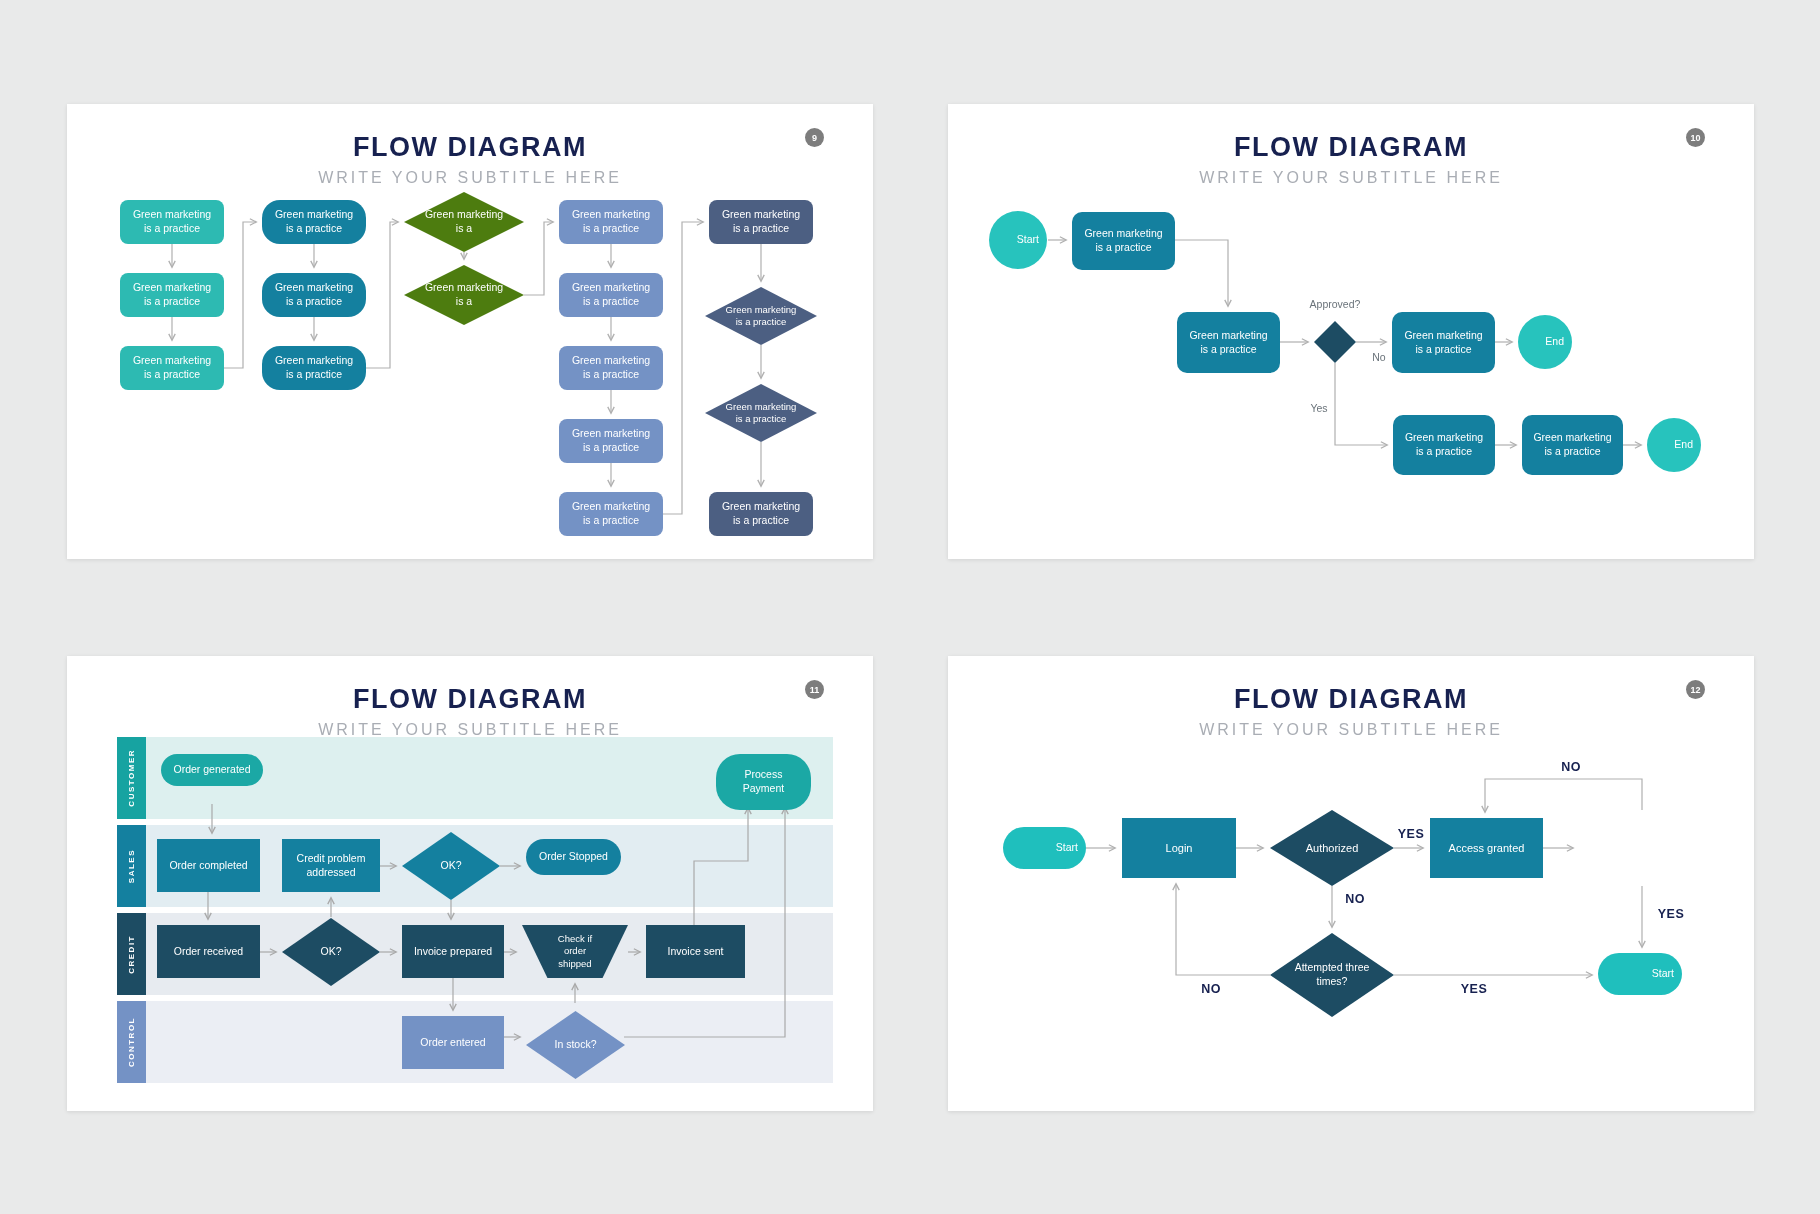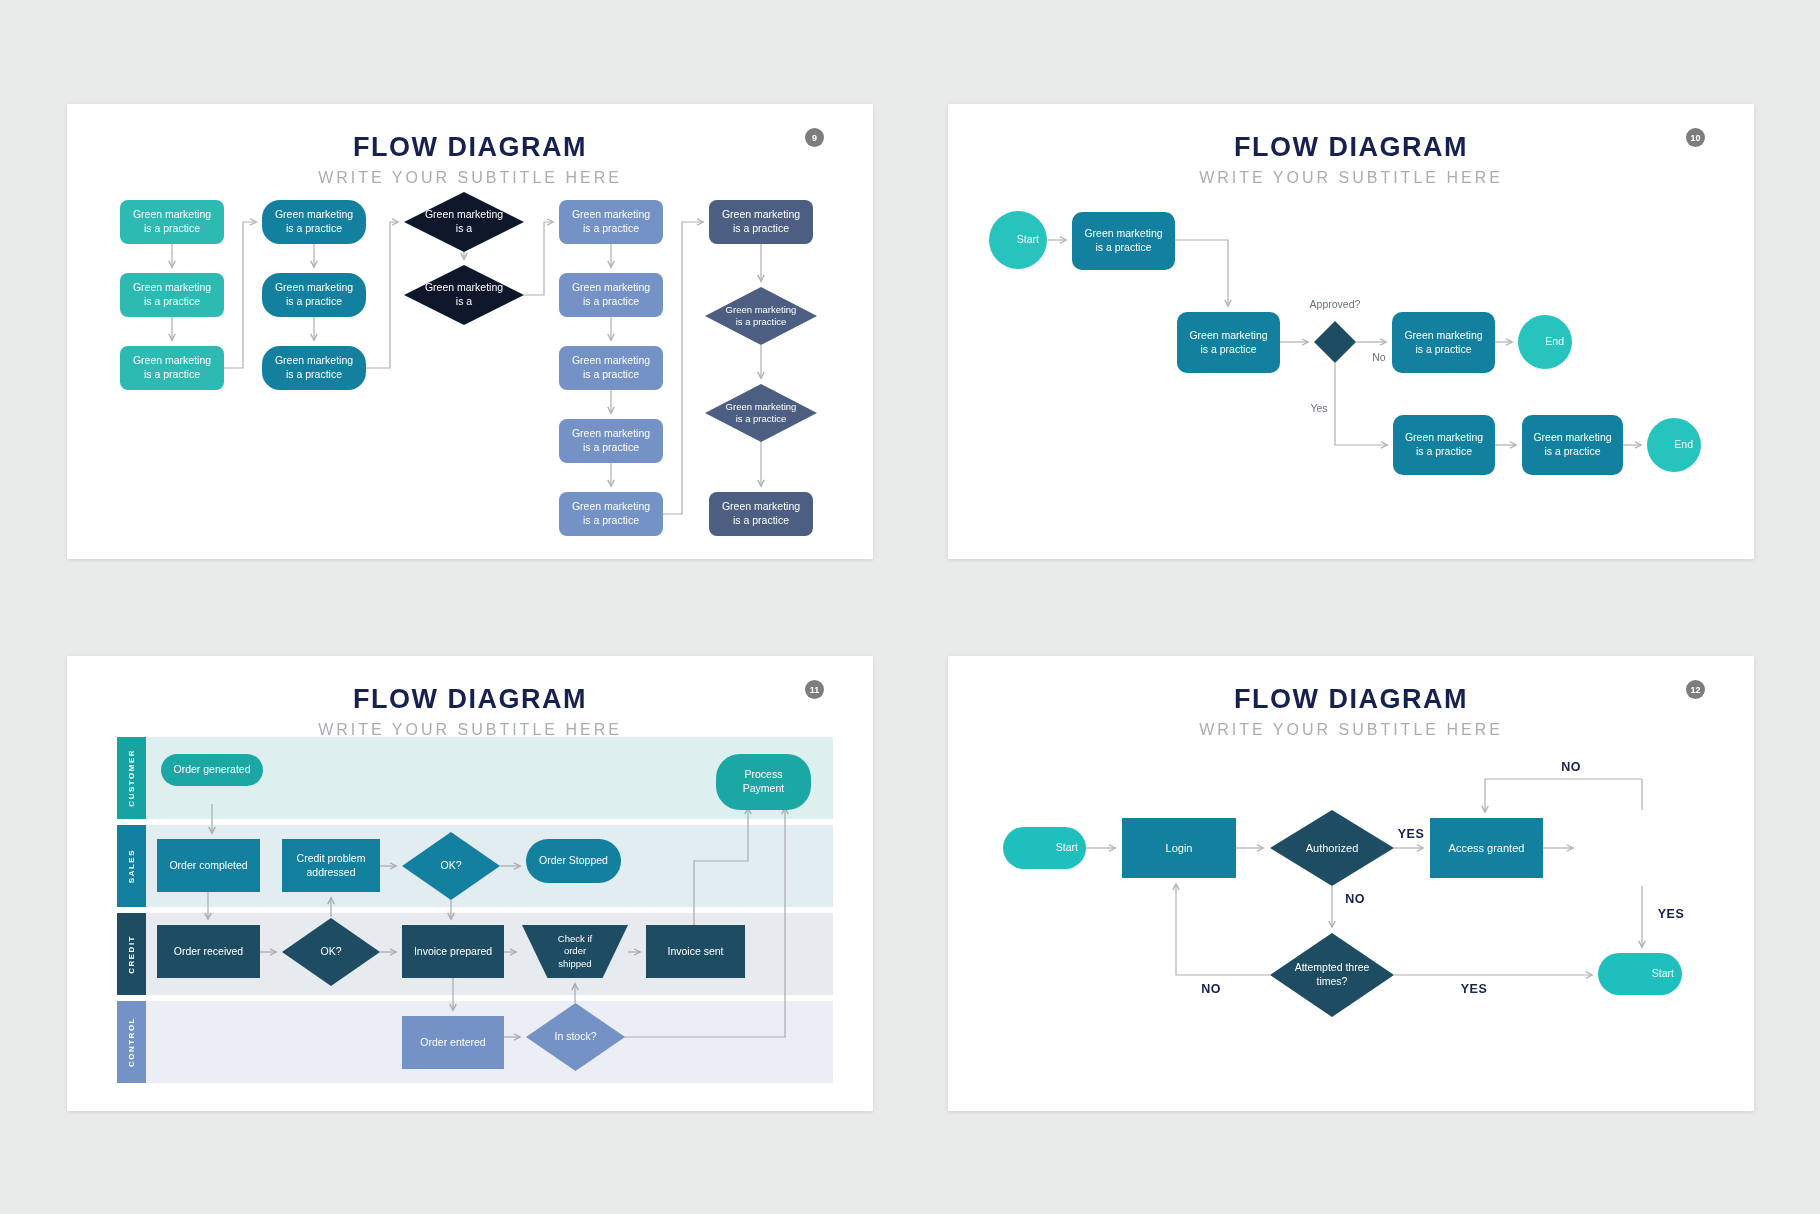--- a/index.html
+++ b/index.html
@@ -34,21 +34,21 @@
   .diamond{clip-path:polygon(50% 0,100% 50%,50% 100%,0 50%);padding:0;}
   .trap{clip-path:polygon(0 0,100% 0,76% 100%,24% 100%);padding:0;}
   .circle{border-radius:50%;}
   .pill{border-radius:21px;}
   .r8{border-radius:8px;}
   .r10{border-radius:10px;}
   .r18{border-radius:18px;}
   .r24{border-radius:24px;}
   .c-teal1{background:#2dbab2;}
   .c-teal2{background:#14809f;}
-  .c-deep{background:#0f172a;}
+  .c-deep{background:#4d7c0f;}
   .c-navy{background:#1d4c63;}
   .c-peri{background:#7492c5;}
   .c-slate{background:#4c5f82;}
   .c-bright{background:#27c3bd;justify-content:flex-end;}
   .c-cust{background:#1ba8a5;}
   .lane{position:absolute;left:50px;width:716px;}
   .lane-tab{
     position:absolute;left:50px;width:29px;display:flex;align-items:center;justify-content:center;
     color:#fff;font-size:8px;font-weight:bold;letter-spacing:1.5px;
   }
@@ -264,21 +264,21 @@
 
   <div class="node c-teal2" style="left:90px;top:183px;width:103px;height:53px">
       <span>Order completed</span>
     </div>
   <div class="node c-teal2" style="left:215px;top:183px;width:98px;height:53px">
       <span>Credit problem addressed</span>
     </div>
   <div class="node diamond c-teal2" style="left:335px;top:176px;width:98px;height:68px">
       <span>OK?</span>
     </div>
-  <div class="node c-teal2 r24" style="left:459px;top:183px;width:95px;height:44px">
+  <div class="node c-teal2 r24" style="left:459px;top:183px;width:95px;height:36px">
       <span>Order Stopped</span>
     </div>
 
   <div class="node c-navy" style="left:90px;top:269px;width:103px;height:53px">
       <span>Order received</span>
     </div>
   <div class="node diamond c-navy" style="left:215px;top:262px;width:98px;height:68px">
       <span>OK?</span>
     </div>
   <div class="node c-navy" style="left:335px;top:269px;width:102px;height:53px">
@@ -287,21 +287,21 @@
   <div class="node trap c-navy" style="left:455px;top:269px;width:106px;height:53px;font-size:9.5px">
       <span class="dspan" style="width:52px">Check if order shipped</span>
     </div>
   <div class="node c-navy" style="left:579px;top:269px;width:99px;height:53px">
       <span>Invoice sent</span>
     </div>
 
   <div class="node c-peri" style="left:335px;top:360px;width:102px;height:53px">
       <span>Order entered</span>
     </div>
-  <div class="node diamond c-peri" style="left:459px;top:347px;width:99px;height:68px">
+  <div class="node diamond c-peri" style="left:459px;top:355px;width:99px;height:68px">
       <span>In stock?</span>
     </div>
 </div>
 
 <div class="slide" style="left:948px;top:656px">
   <div class="s-title">FLOW DIAGRAM</div>
   <div class="s-sub">WRITE YOUR SUBTITLE HERE</div>
   <div class="badge">12</div>
 
   <svg class="wires" width="806" height="455">

